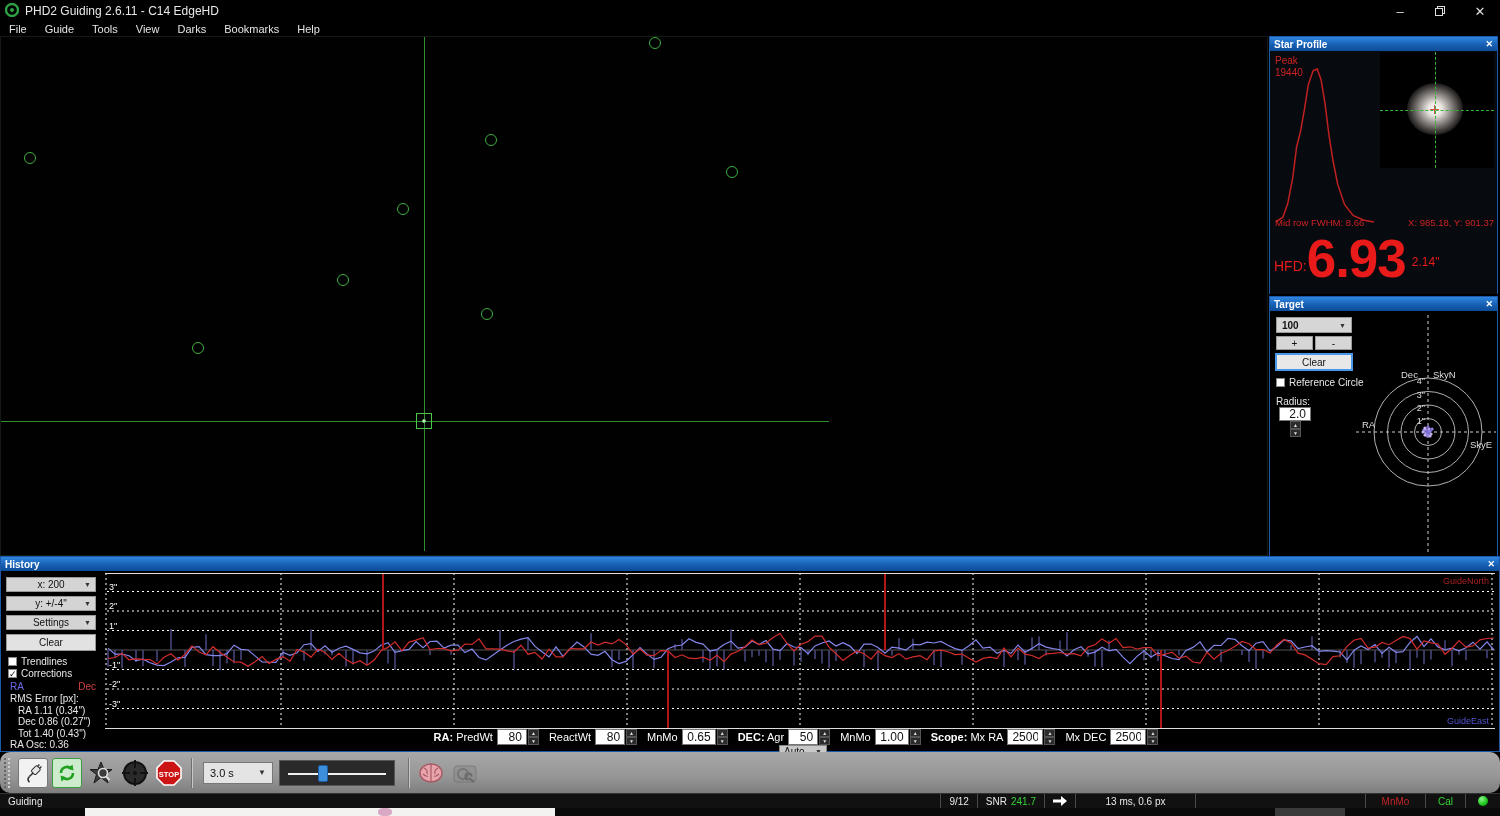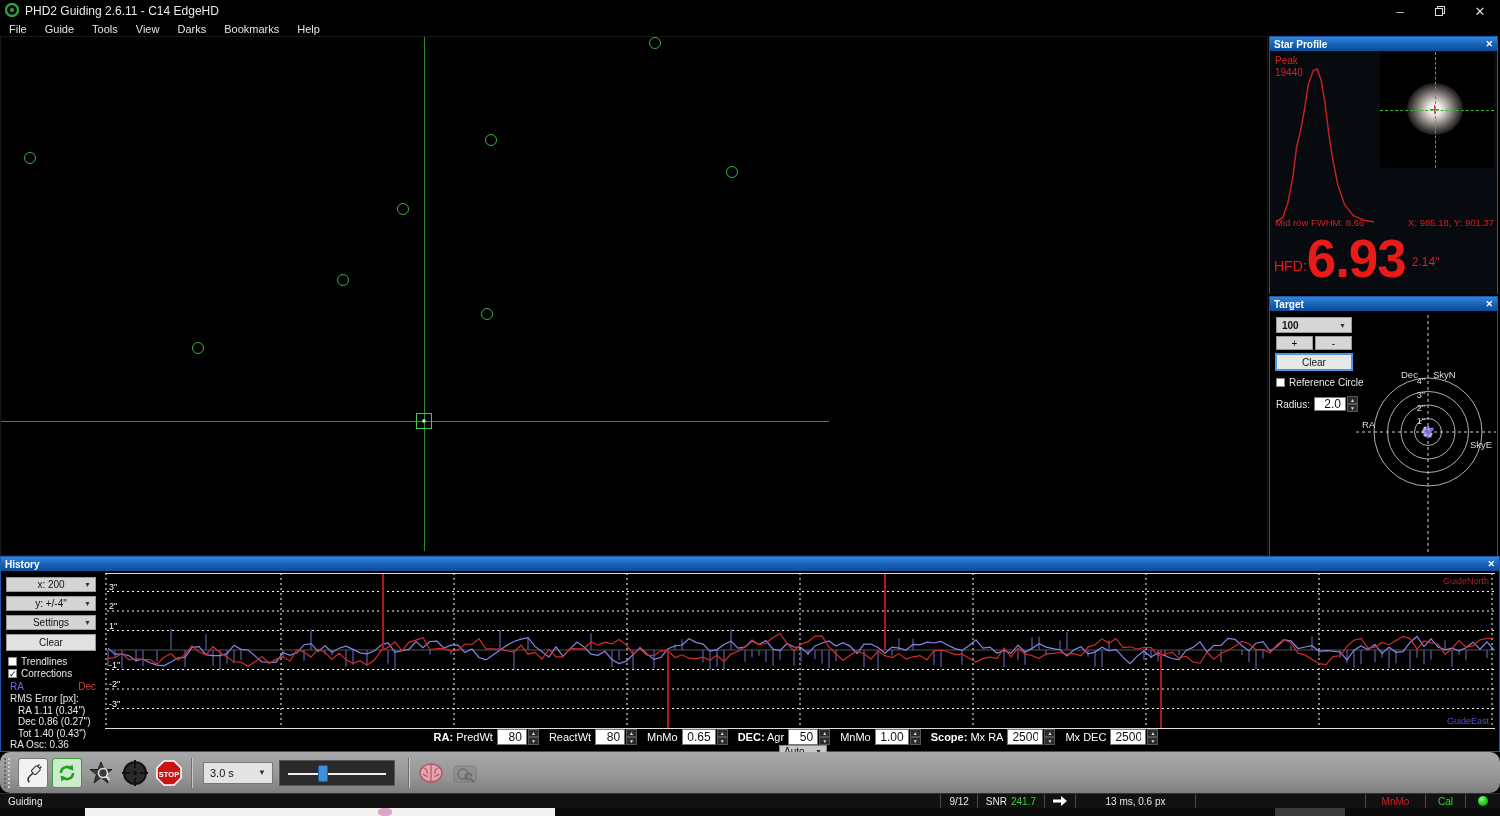--- a/index.html
+++ b/index.html
@@ -51,21 +51,21 @@
 
   #target-panel { left:1269px; top:296px; width:229px; height:260px; }
   #tg-content { position:relative; width:100%; height:245px; background:#000; }
   .tg-btn { position:absolute; background:#d6d6d6; border:1px solid #9a9a9a; color:#111; font-size:10px;
     display:flex; align-items:center; justify-content:center; }
   #tg-zoom { left:6px; top:6px; width:76px; height:16px; justify-content:space-between; padding:0 5px;font-weight:bold; }
   #tg-plus { left:6px; top:25px; width:37px; height:14px; }
   #tg-minus { left:45px; top:25px; width:37px; height:14px; }
   #tg-clear { left:5px; top:42px; width:78px; height:18px; border:2px solid #4a96e8; background:#e8e8e8; font-weight:normal; }
   #tg-ref { position:absolute; left:6px; top:66px; display:flex; align-items:center; color:#e8e8e8; font-size:10px; }
-  #tg-radius-row { position:absolute; left:6px; top:85px; display:flex; align-items:center; color:#e8e8e8; font-size:10px; }
+  #tg-radius-row { position:absolute; left:6px; top:85px; display:flex; align-items:center; color:#e8e8e8; font-size:10px;flex-direction:column; }
   .checkbox { width:9px; height:9px; background:#fff; border:1px solid #888; margin-right:4px; font-size:9px; line-height:8px; color:#111; text-align:center; }
   .num-input { background:#fff; color:#111; border:1px solid #777; font-size:12px; text-align:right; padding:0 4px; height:14px; }
   .spinner { width:11px; height:16px; display:flex; flex-direction:column; margin-left:1px; }
   .spinner span { flex:1; background:#2b2b2b; border:1px solid #555; color:#ddd; font-size:5px; line-height:6px; text-align:center; }
 
   
   #history { position:absolute; left:0; top:556px; width:1500px; height:196px; border:1px solid #1c58a8; background:#000; }
   #hist-side { position:absolute; left:5px; top:20px; width:96px; }
   .hist-dd { width:90px; height:15px; background:#d4d4d4; border:1px solid #999; color:#111; font-size:10px;
     display:flex; align-items:center; justify-content:center; position:relative; margin-bottom:4px; }

